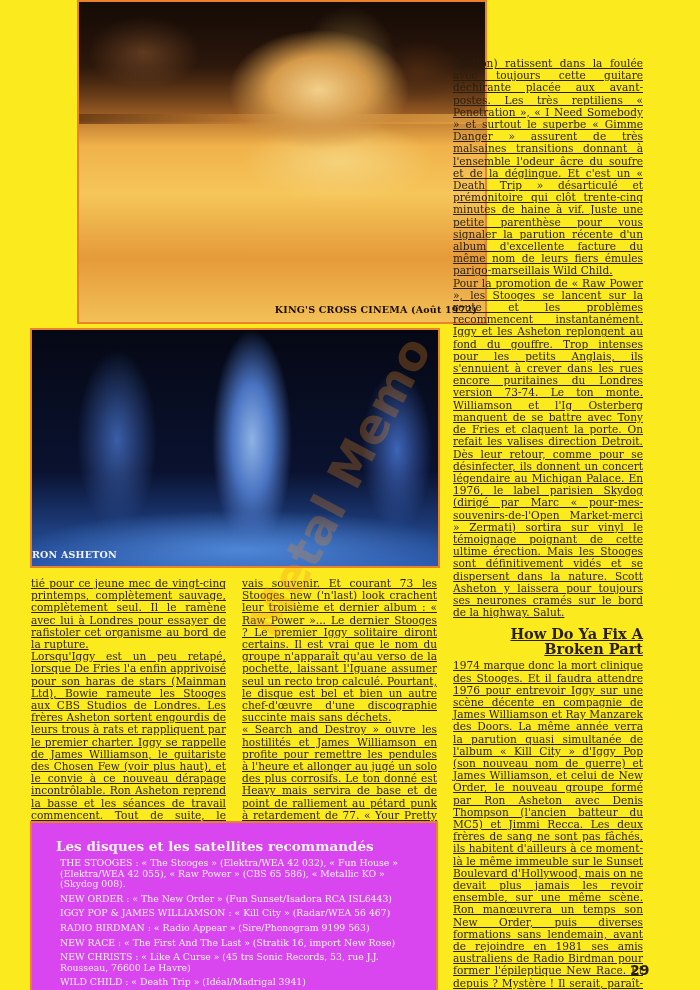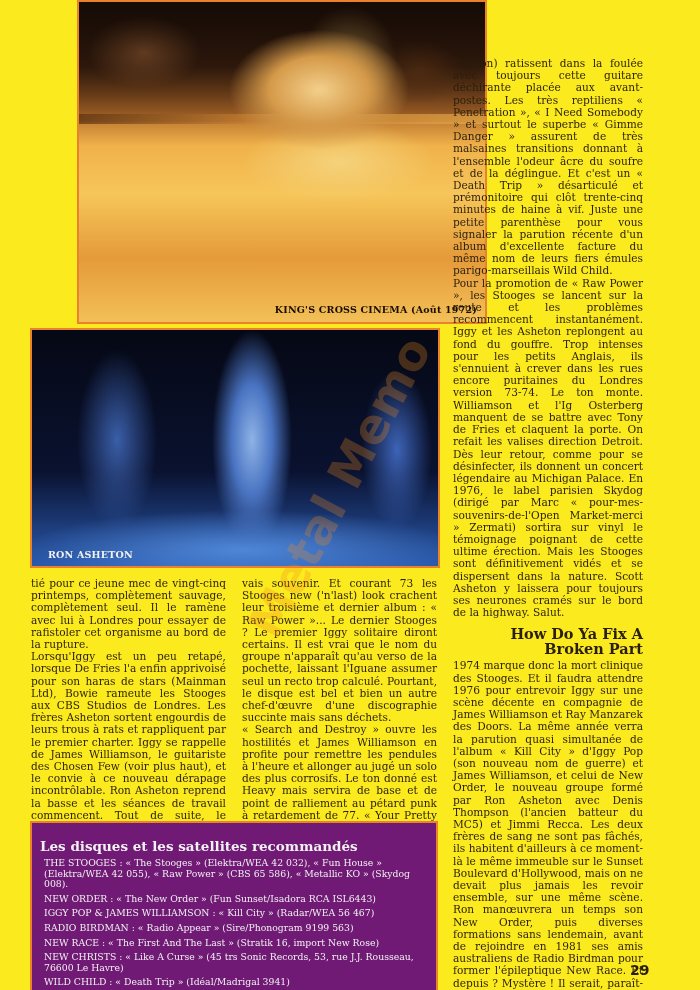--- a/index.html
+++ b/index.html
@@ -46,49 +46,49 @@
       radial-gradient(ellipse 40px 90px at 85px 110px, #3a5ea8 0%, rgba(30,50,120,0) 100%),
       radial-gradient(ellipse 220px 40px at 210px 220px, #4f87d8 0%, rgba(40,80,170,0) 100%),
       linear-gradient(180deg, #050814 0%, #0a1230 60%, #2a5aaf 100%);
   }
   .caption {
     position: absolute;
     font-family: "DejaVu Serif", serif; font-weight: bold;
     font-size: 9.5px; letter-spacing: 0.2px;
   }
   #caption-top { right: 8px; bottom: 7px; color: #1a0d04; }
-  #caption-bottom { left: 16px; bottom: 6px; color: #f2f2f2; }
+  #caption-bottom { left: 0; bottom: 6px; color: #f2f2f2; }
 
   .col {
     position: absolute;
     font-size: 10.6px; line-height: 12.2px;
     text-align: justify;
     hyphens: manual;
   }
-  .col p { margin: 0; }
+  .col p { margin: 0; text-decoration: underline; }
   #col-left { left: 31px; top: 577px; width: 195px; }
   #col-mid  { left: 242px; top: 577px; width: 195px; }
   #col-right { left: 453px; top: 57px; width: 190px; }
   .subhead {
     font-weight: bold; font-size: 14.5px; line-height: 15px;
     margin: 8px 0 3px 0 !important; text-align: right;
   }
   #page-number {
     position: absolute; left: 630px; top: 962px;
     font-family: "DejaVu Sans", sans-serif; font-weight: bold; font-size: 14px;
     color: #2a1f0c;
   }
 
   #sidebar-box {
     position: absolute; left: 30px; top: 821px; width: 408px; height: 169px;
-    background: #701a75;
+    background: #d946ef;
     border: 2px solid #e9822a; border-bottom: none;
     box-sizing: border-box;
     color: #f1f1f1;
-    padding: 16px 0 0 8px;
+    padding: 16px 0 0 24px;
   }
   #sidebar-title {
     font-weight: bold; font-size: 13.5px; line-height: 15px; margin-bottom: 4px;
   }
   .rec-line {
     font-size: 9.3px; line-height: 10.6px; margin: 4px; padding-right: 10px;
   }
   #watermark {
     position: absolute; left: 150px; top: 420px; width: 420px;
     transform: rotate(-62deg);

